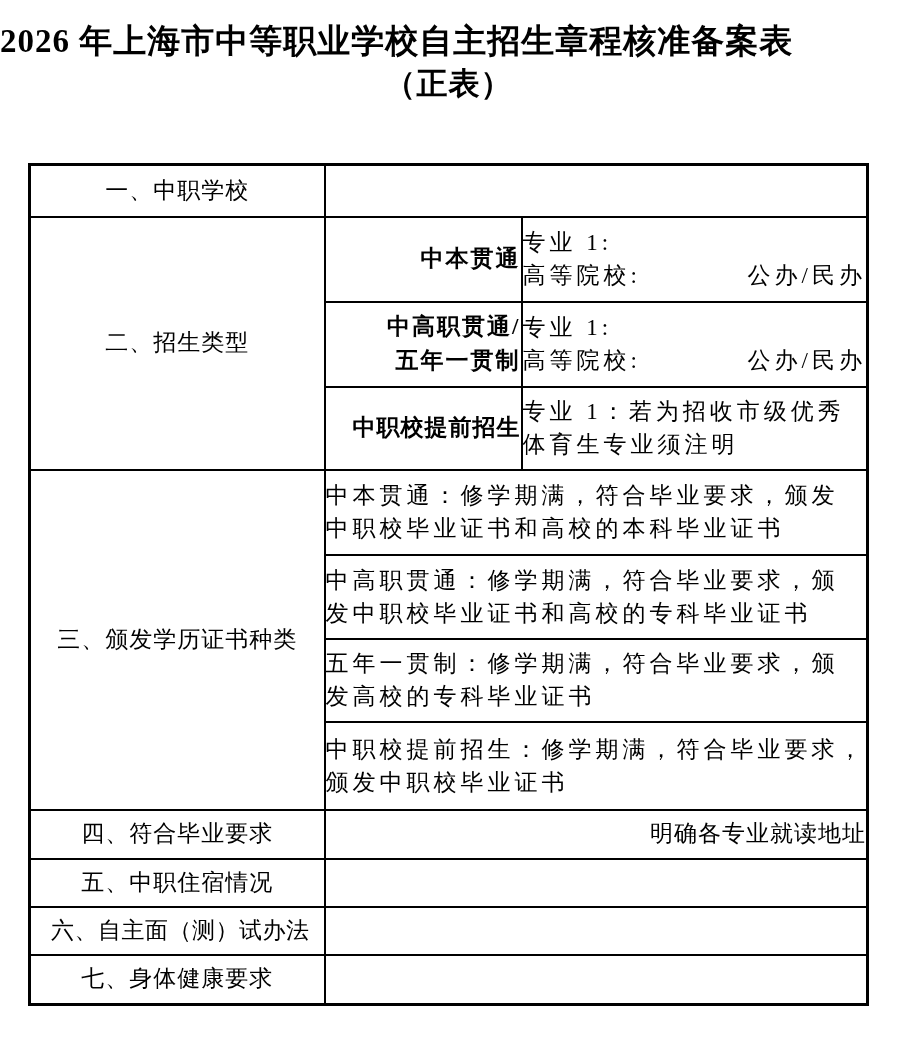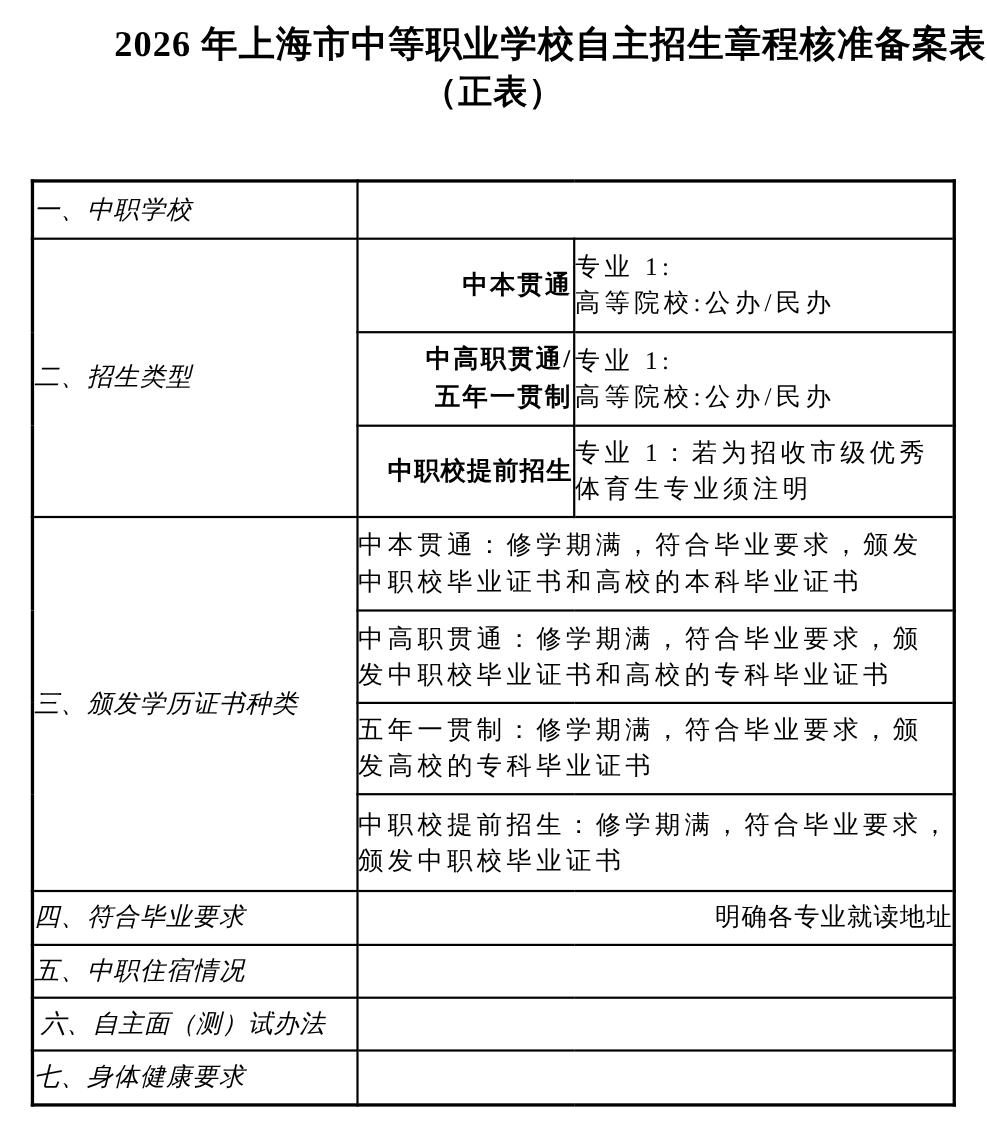--- a/index.html
+++ b/index.html
@@ -7,21 +7,21 @@
     margin: 0; padding: 0;
     width: 897px; height: 1040px;
     background: #ffffff;
     color: #000000;
     font-family: "Liberation Serif", "DejaVu Serif", serif;
   }
   .page { position: relative; width: 897px; height: 1040px; background: #fff; overflow: hidden; }
 
   .doc-title {
     position: absolute; top: 20px; left: 0; width: 897px;
-    text-align: right;
+    text-align: left;
     font-size: 33px; font-weight: bold;
     letter-spacing: 1px; line-height: 42px;
     white-space: nowrap;
   }
   .doc-subtitle {
     position: absolute; top: 64px; left: 0; width: 897px;
     text-align: center;
     font-size: 31px; font-weight: bold;
     letter-spacing: 1px; line-height: 40px;
   }
@@ -34,26 +34,25 @@
     border: 3px solid #000;
   }
   table.form td {
     border: 2px solid #000;
     padding: 0;
     vertical-align: middle;
     font-size: 23px;
     overflow: hidden;
   }
   td.label-cell {
-    text-align: left;
+    text-align: center;
     padding-left: 7px;
     padding-right: 2px;
     letter-spacing: 1px;
     line-height: 30px;
-    font-style: italic;
   }
   td.type-cell {
     text-align: right;
     letter-spacing: 2px;
     line-height: 34px;
     font-weight: bold;
   }
   td.content-cell {
     text-align: left;
     padding-left: 9px;
@@ -63,20 +62,21 @@
     margin-top: 11px;
   }
   td.value-center-cell {
     text-align: right;
     letter-spacing: 1px;
     line-height: 30px;
   }
   td.empty-cell { }
   .split-line {
     display: flex;
+    justify-content: space-between;
     align-items: baseline;
   }
   .split-line .right-part { letter-spacing: 4px; }
 </style>
 </head>
 <body>
 
 <div class="page">
 
   <div class="doc-title">2026 年上海市中等职业学校自主招生章程核准备案表</div>

